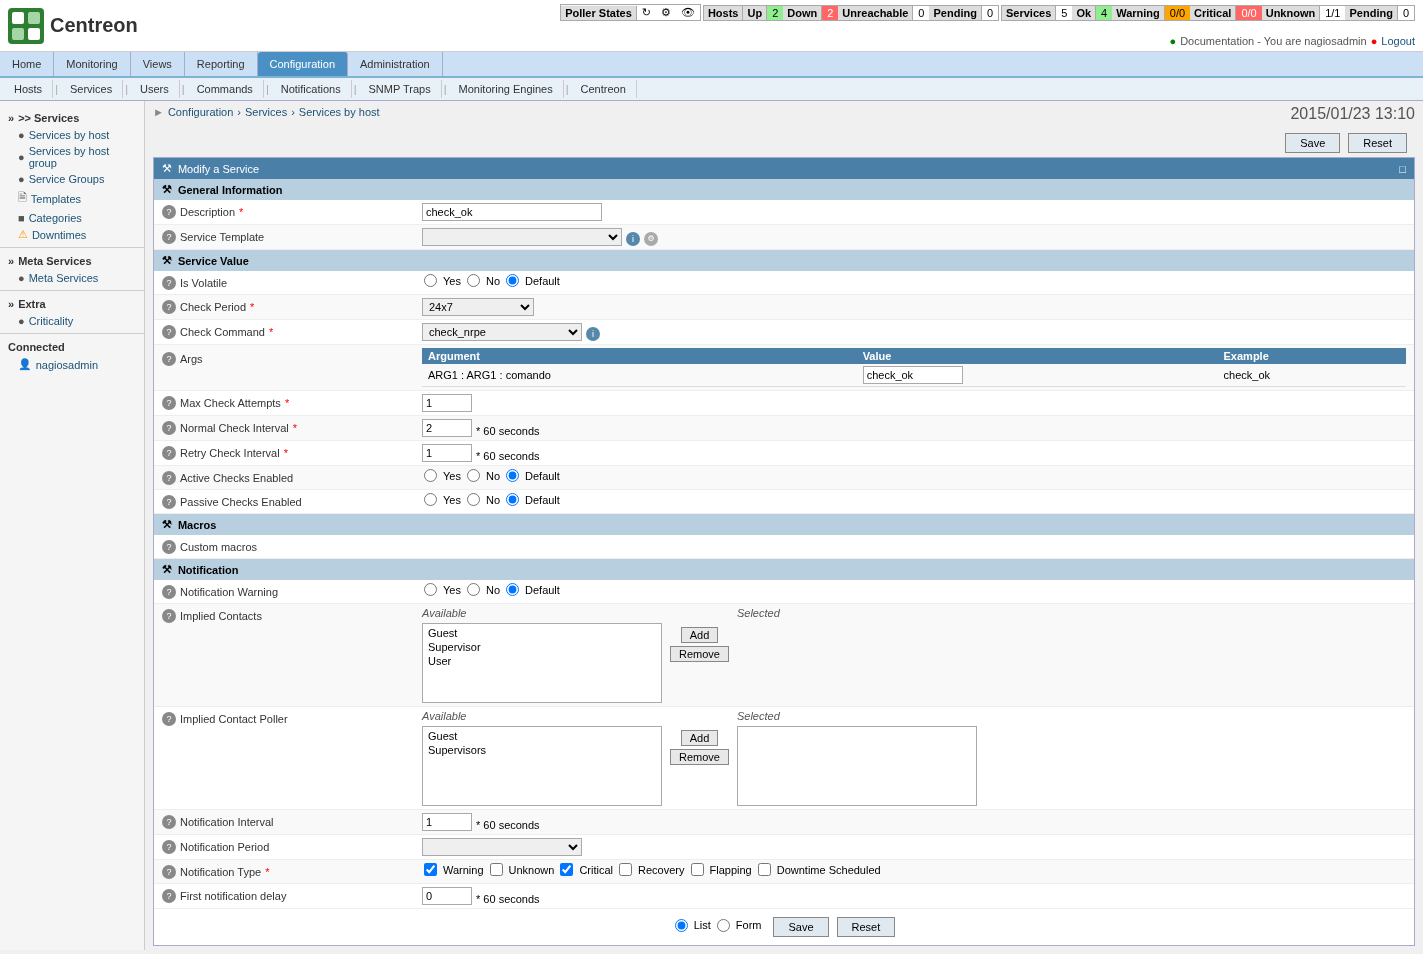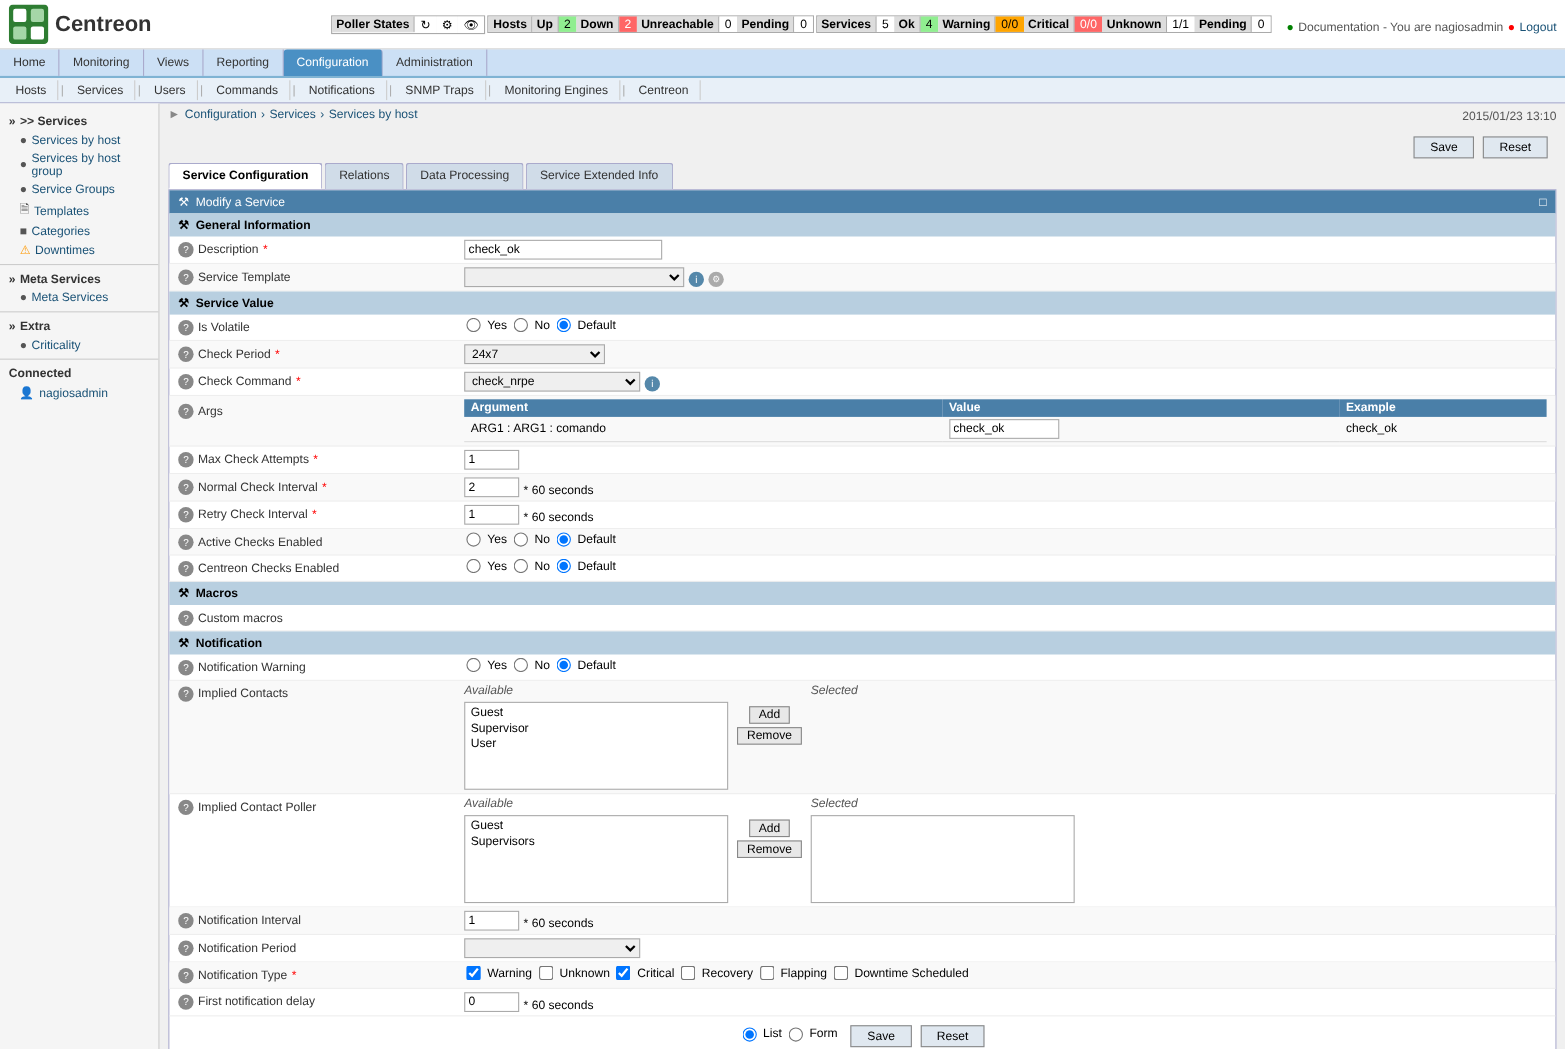--- a/index.html
+++ b/index.html
@@ -2,21 +2,21 @@
 <html><head>
   <meta charset="utf-8">
   <style>
     * { box-sizing: border-box; margin: 0; padding: 0; font-family: Arial, sans-serif; font-size: 11px; }
     body { background: #f0f0f0; }
 
     
     #topbar { background: #fff; border-bottom: 1px solid #ccc; display: flex; align-items: center; justify-content: space-between; padding: 4px 8px; }
     #logo { display: flex; align-items: center; gap: 6px; }
     #logo-text { font-size: 20px; font-weight: bold; color: #333; }
-    #top-right { display: flex; flex-direction: row; align-items: flex-end; gap: 14px; margin-left: 46px; }
+    #top-right { display: flex; flex-direction: column; align-items: flex-end; gap: 14px; margin-left: 46px; }
     #status-bar { display: flex; align-items: center; gap: 2px; font-size: 10px; }
     .status-group { display: flex; align-items: center; border: 1px solid #aaa; background: #f5f5f5; }
     .status-label { background: #ddd; padding: 1px 4px; font-weight: bold; border-right: 1px solid #aaa; }
     .status-val { padding: 1px 5px; background: #fff; }
     .status-val.green { background: #90ee90; }
     .status-val.red { background: #ff6666; color: #fff; }
     .status-val.orange { background: #ffa500; }
     .status-val.white { background: #fff; }
     #doc-bar { font-size: 10px; color: #555; display: flex; align-items: center; gap: 4px; }
     .doc-green { color: green; }
@@ -269,34 +269,28 @@
 
     <div id="breadcrumb-row">
       <div id="breadcrumb">
         <span style="color:#888;">►</span>
         <span>Configuration</span>
         <span class="arrow">›</span>
         <span>Services</span>
         <span class="arrow">›</span>
         <span>Services by host</span>
       </div>
-      <span style="font-size:11px;color:#555;text-align:center;">2015/01/23 13:10</span>
+      <span style="font-size:16px;color:#555;text-align:center;">2015/01/23 13:10</span>
     </div>
 
     <div id="bottom-buttons-top">
       <button class="btn-main">Save</button>
       <button class="btn-main">Reset</button>
     </div>
 
-    <div id="tabs">
-      <div class="tab active">Service Configuration</div>
-      <div class="tab">Relations</div>
-      <div class="tab">Data Processing</div>
-      <div class="tab">Service Extended Info</div>
-    </div>
 
     <div id="form-area">
 
       <div class="section-header-blue">
         <div style="display:flex;align-items:center;gap:6px;">
           <span>⚒</span>
           <span>Modify a Service</span>
         </div>
         <span style="cursor:pointer;">□</span>
       </div>
@@ -350,21 +344,21 @@
           </div>
         </div>
 
         <div class="form-row">
           <div class="form-label">
             <span class="help-icon">?</span>
             <span>Check Period</span>
             <span class="req">*</span>
           </div>
           <div class="form-control">
-            <select style="width:128px;"><option>24x7</option></select>
+            <select style="width:112px;"><option>24x7</option></select>
           </div>
         </div>
 
         <div class="form-row">
           <div class="form-label">
             <span class="help-icon">?</span>
             <span>Check Command</span>
             <span class="req">*</span>
           </div>
           <div class="form-control">
@@ -444,21 +438,21 @@
             <input type="radio" name="active_checks" style=""> 
               <span>No</span>
             <input type="radio" name="active_checks" checked="" style=""> 
               <span>Default</span>
           </div>
         </div>
 
         <div class="form-row">
           <div class="form-label">
             <span class="help-icon">?</span>
-            <span>Centreon Checks Enabled</span>
+            <span>Passive Checks Enabled</span>
           </div>
           <div class="form-control">
             <input type="radio" name="passive_checks" style=""> 
               <span>Yes</span>
             <input type="radio" name="passive_checks" style=""> 
               <span>No</span>
             <input type="radio" name="passive_checks" checked="" style=""> 
               <span>Default</span>
           </div>
         </div>

